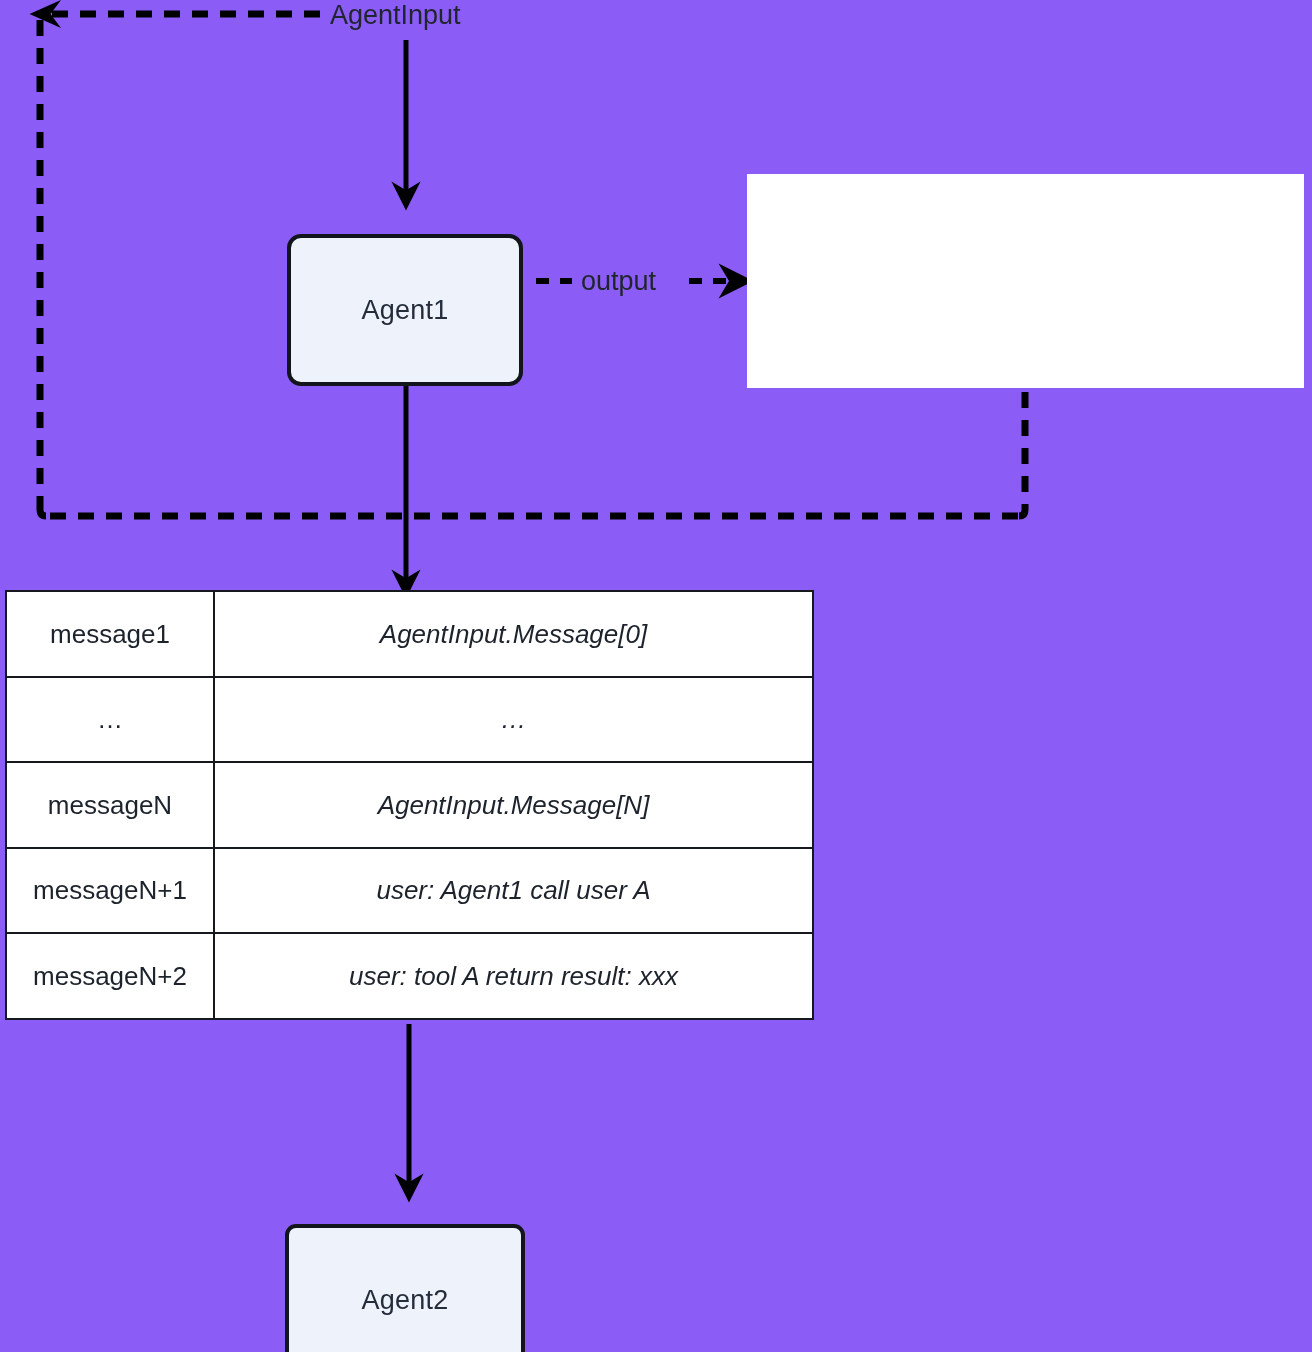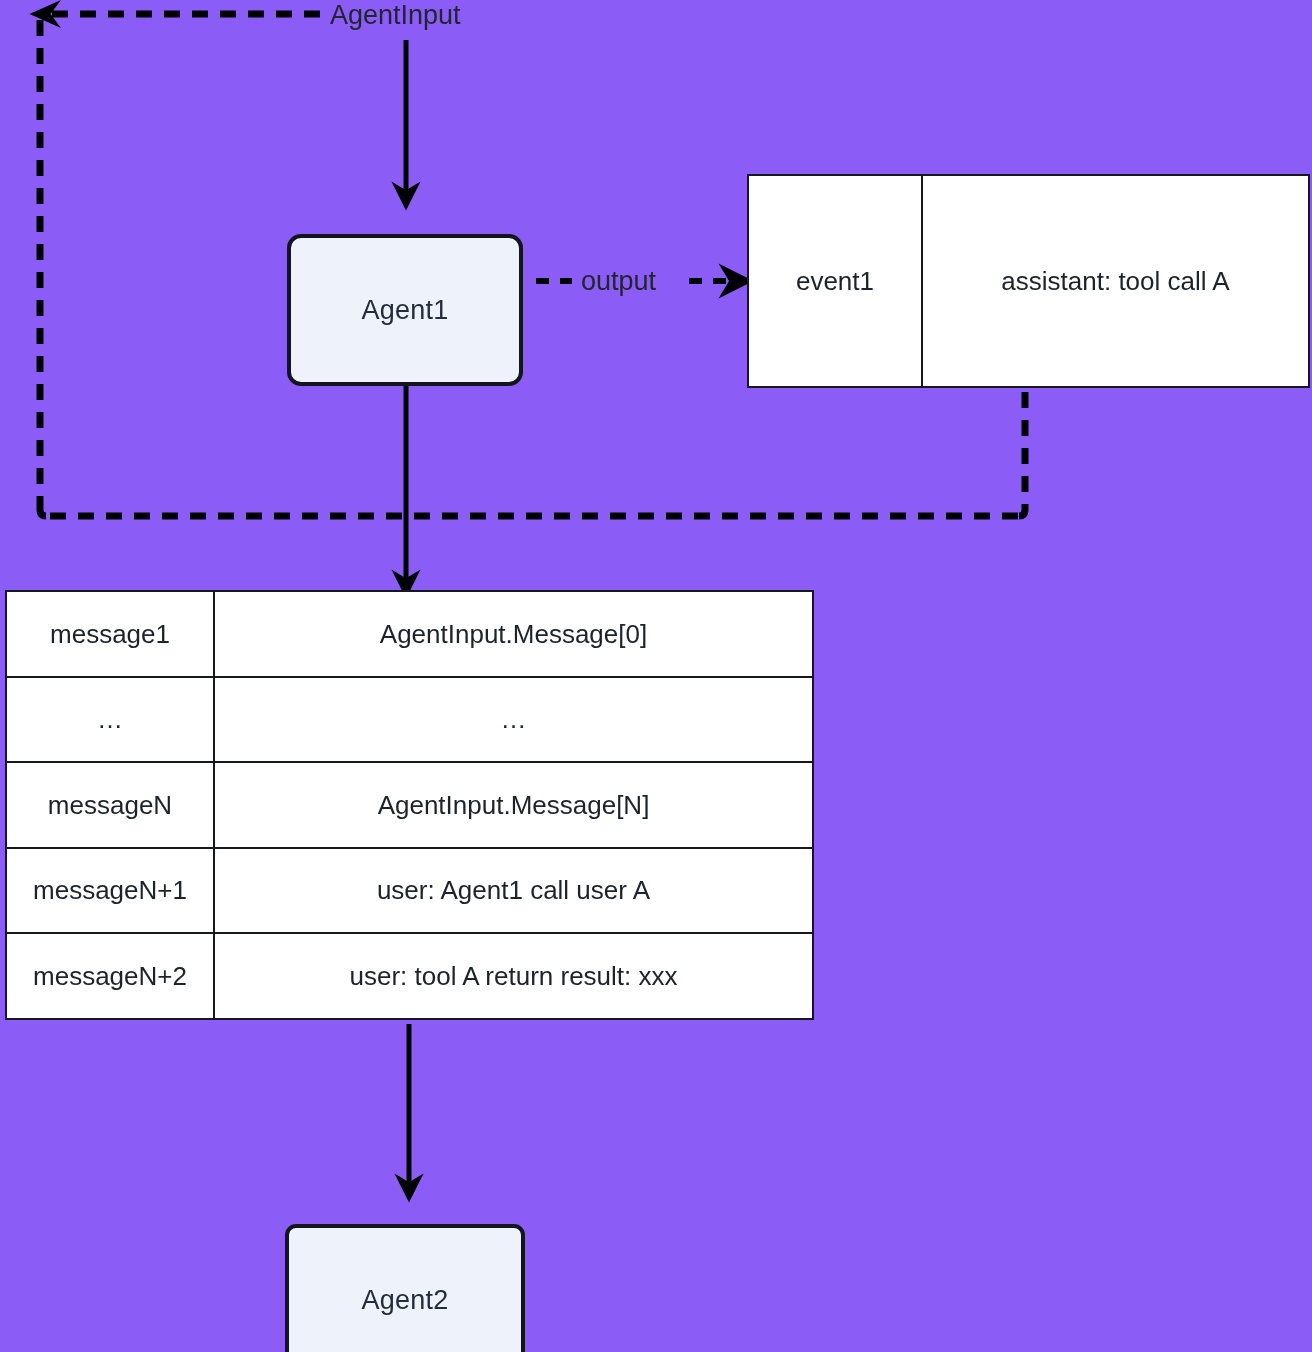--- a/index.html
+++ b/index.html
@@ -79,21 +79,21 @@
   #event-table .col-val { width: 385px; }
 
   #message-table {
     left: 5px;
     top: 590px;
     width: 803px;
     height: 430px;
   }
   #message-table td { height: 71px; }
   #message-table .col-key { width: 206px; border-radius: 27px; }
-  #message-table .col-val { width: 597px; }
+  #message-table .col-val { width: 597px; font-style: italic; }
 
   
   .edge-label {
     position: absolute;
     font-size: 27px;
     color: #20262f;
     line-height: 1;
     white-space: nowrap;
   }
   #agent-input-label { left: 330px; top: 2px; }
@@ -148,24 +148,20 @@
   <div class="node" id="agent1-node">
     <span class="node-label">Agent1</span>
   </div>
 
   <div class="node" id="agent2-node">
     <span class="node-label">Agent2</span>
   </div>
 
   <table class="grid-table" id="event-table">
     <tbody>
-      <tr>
-        <td class="col-key">event1</td>
-        <td class="col-val">assistant: tool call A</td>
-      </tr>
     </tbody>
   </table>
 
   <table class="grid-table" id="message-table">
     <tbody>
       <tr>
         <td class="col-key">message1</td>
         <td class="col-val">AgentInput.Message[0]</td>
       </tr>
       <tr>

